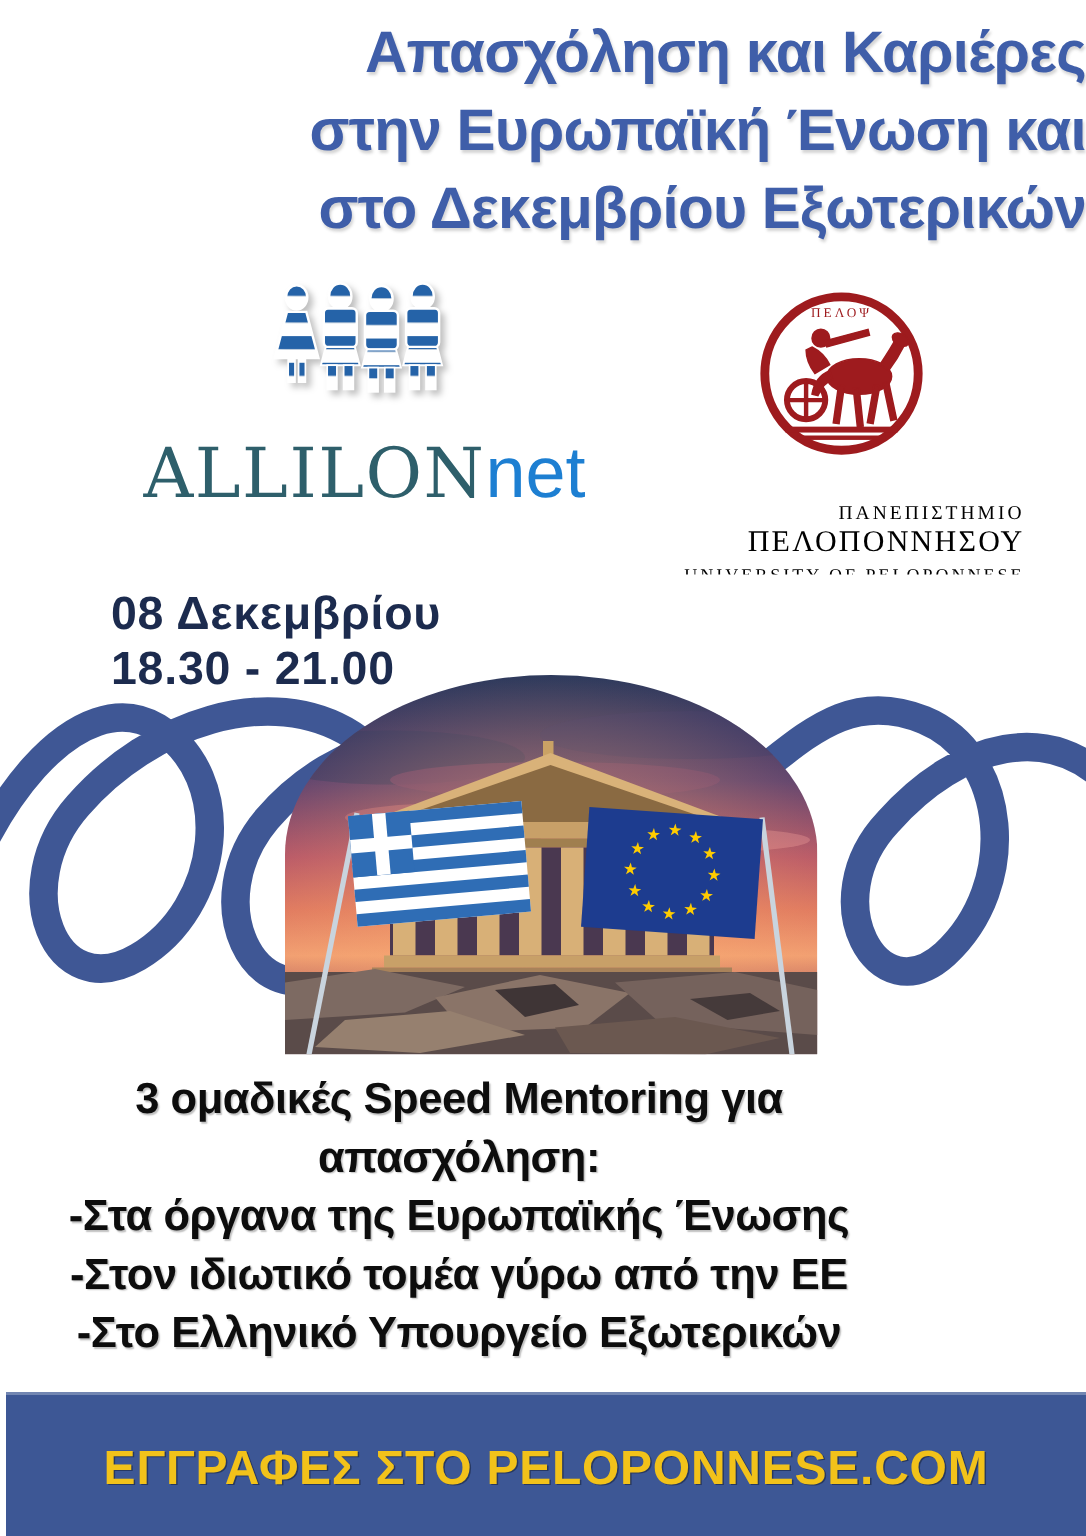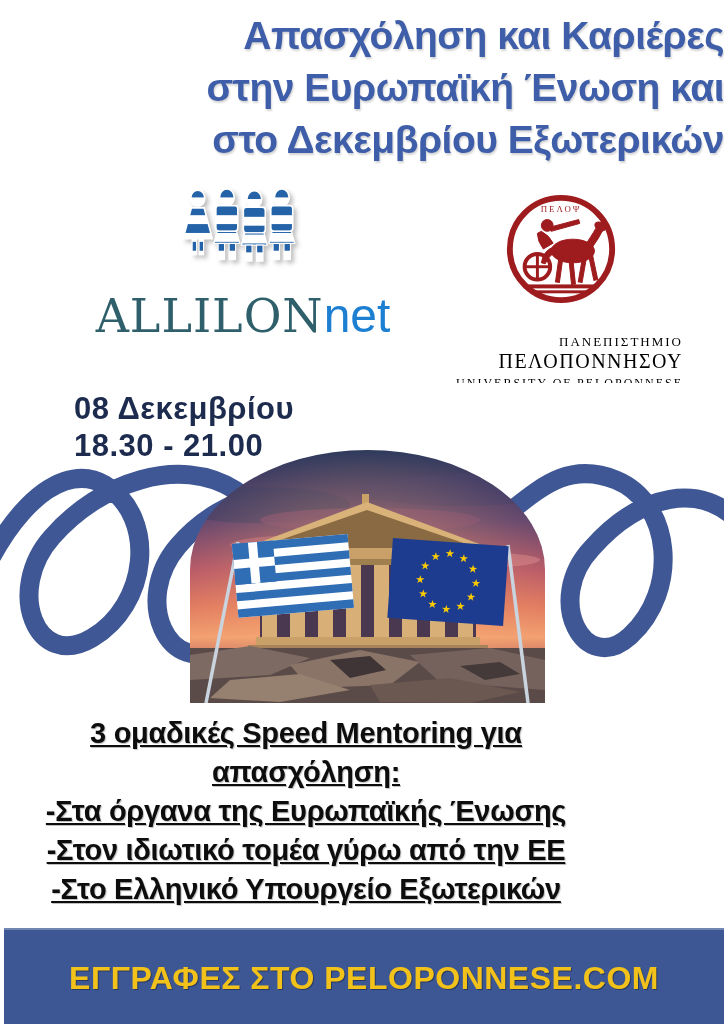--- a/index.html
+++ b/index.html
@@ -47,21 +47,20 @@
   .arch-photo{
     position:absolute;left:190px;top:450px;width:355px;height:253px;
     border-radius:178px 178px 0 0 / 120px 120px 0 0;overflow:hidden;
   }
   
   .description{
     position:absolute;top:714px;left:0;width:612px;text-align:center;
     color:#0d0d0d;font-weight:700;font-size:29px;line-height:39px;
     letter-spacing:-0.3px;
     text-shadow:1px 1px 1px rgba(0,0,0,.25);
-    text-decoration:underline;
   }
   
   .footer-banner{
     position:absolute;left:4px;top:928px;width:720px;height:96px;
     background:#3d5795;display:flex;align-items:center;justify-content:center;
     border-top:2px solid #7286b2;
   }
   .footer-banner .cta{
     color:#f2c21a;font-weight:700;font-size:32px;letter-spacing:0.5px;
     text-shadow:1px 1px 0 rgba(0,0,0,.35);

